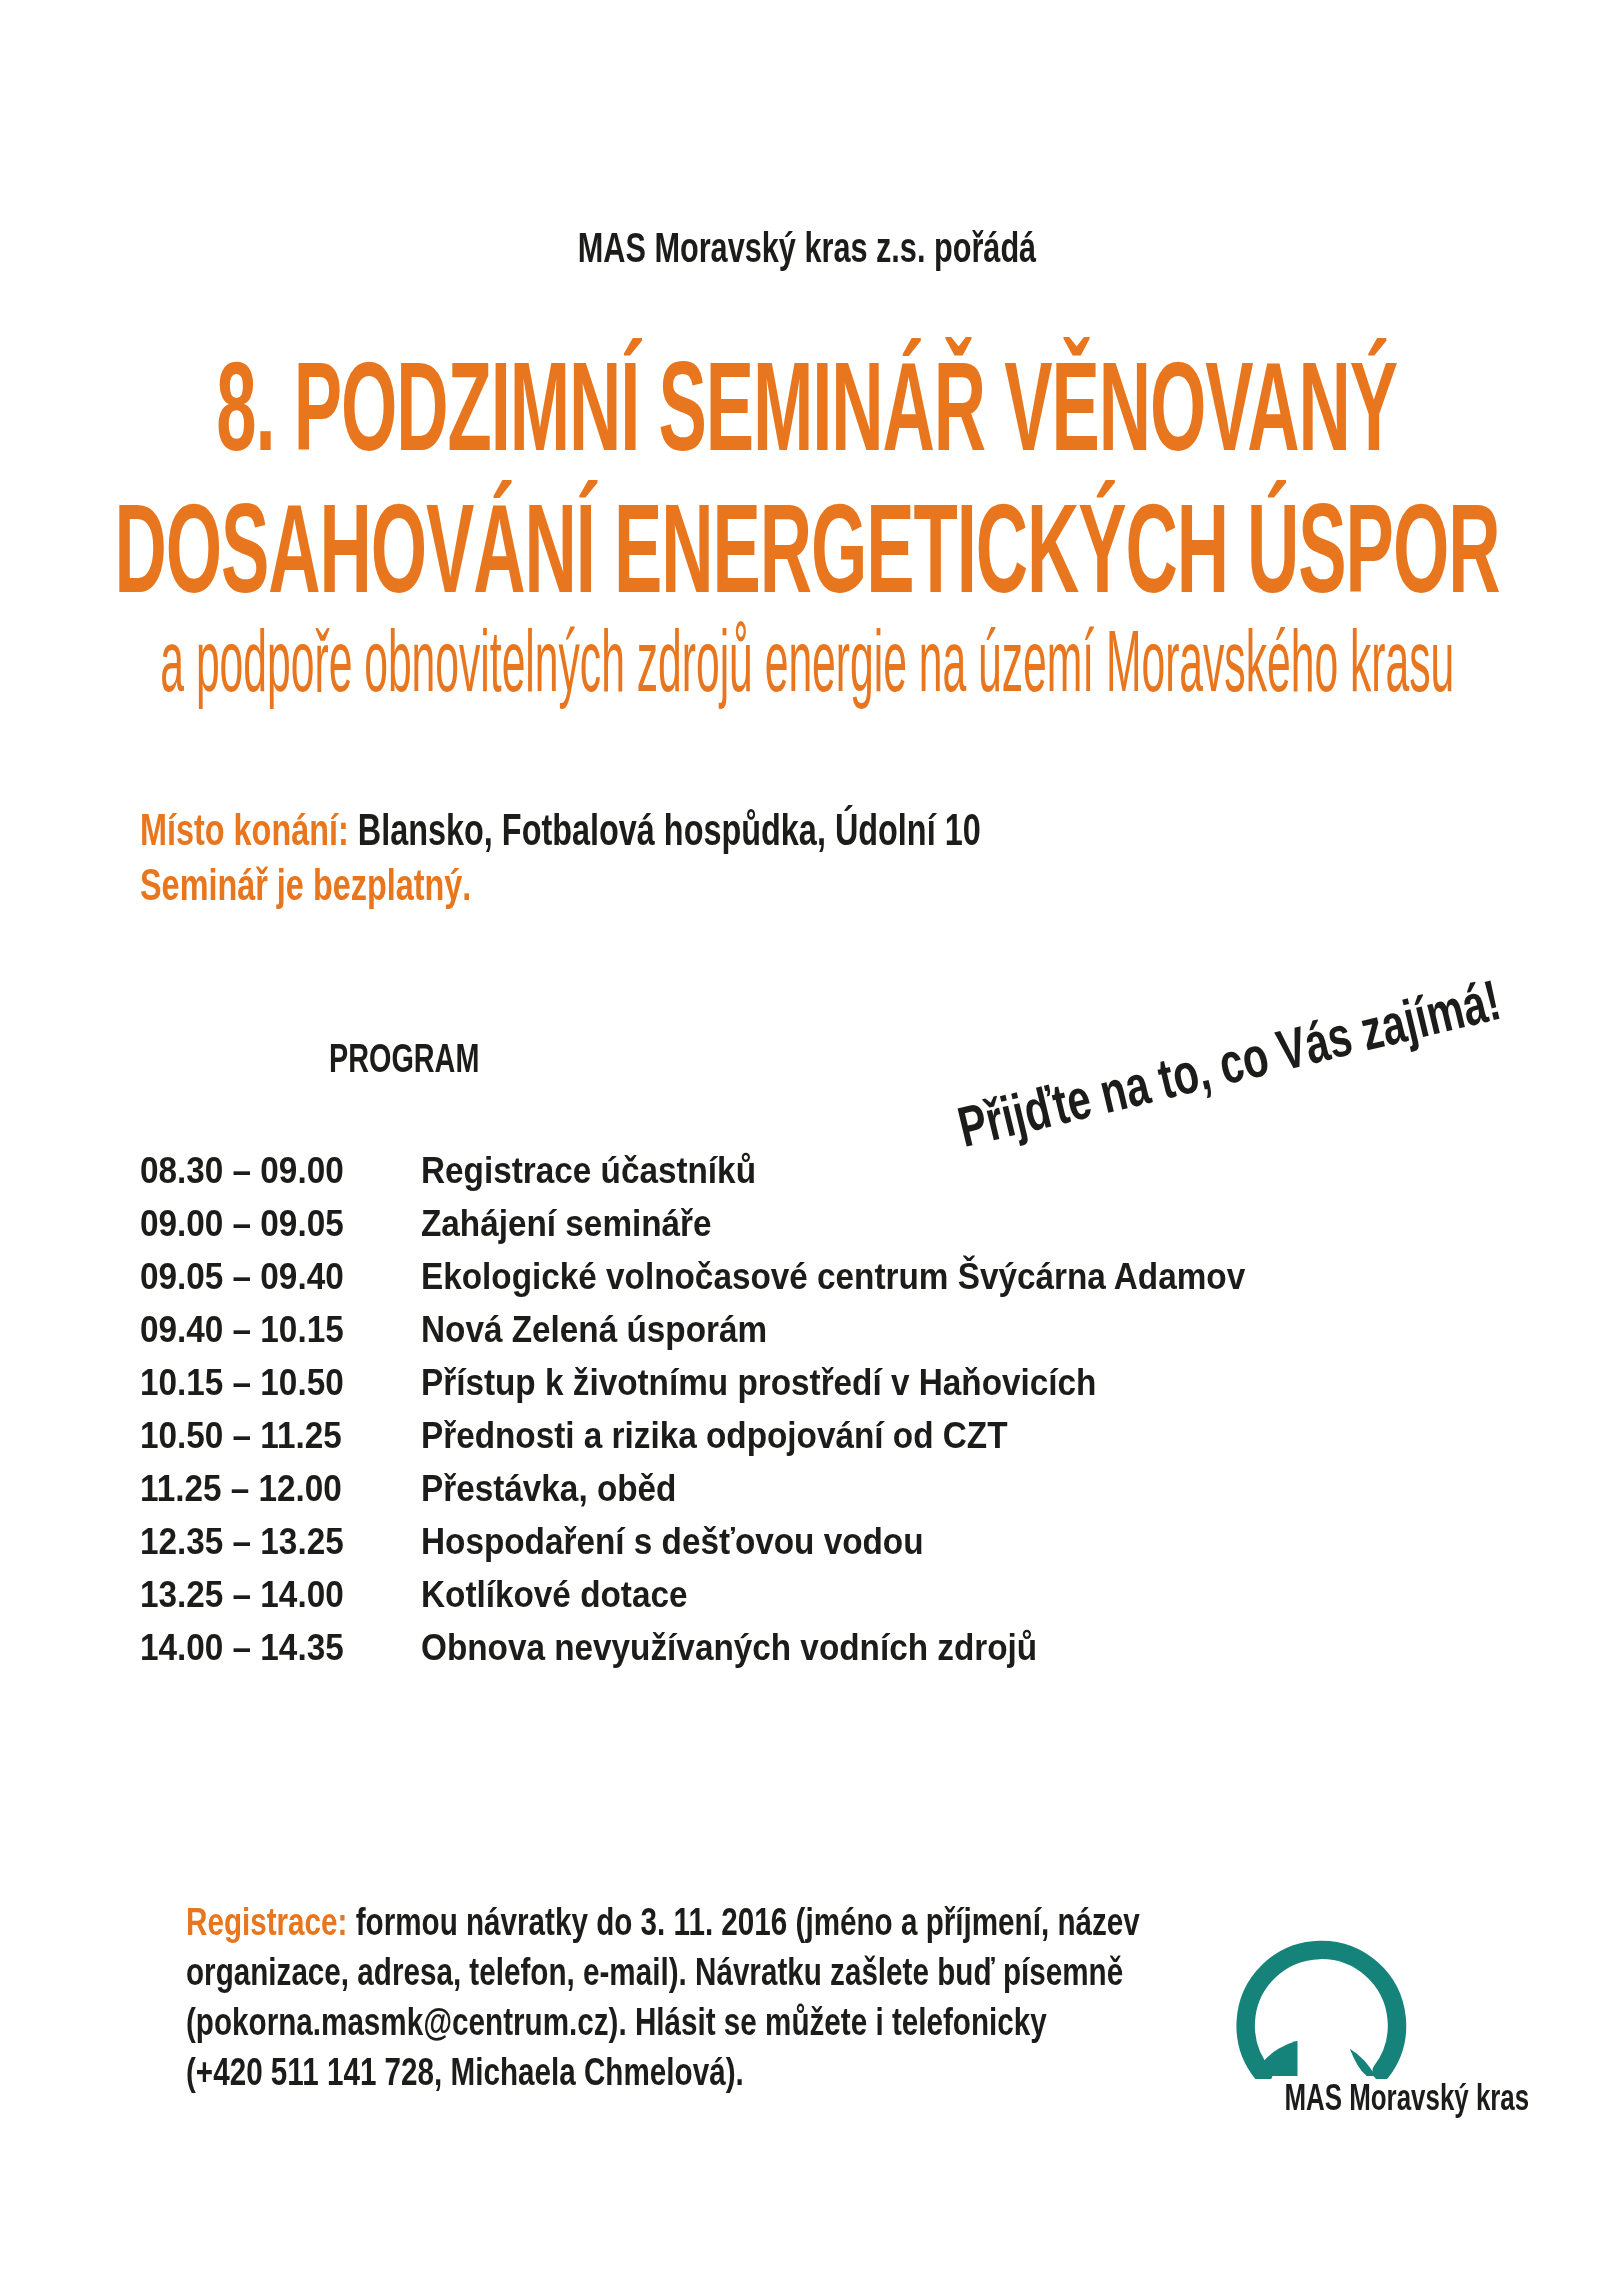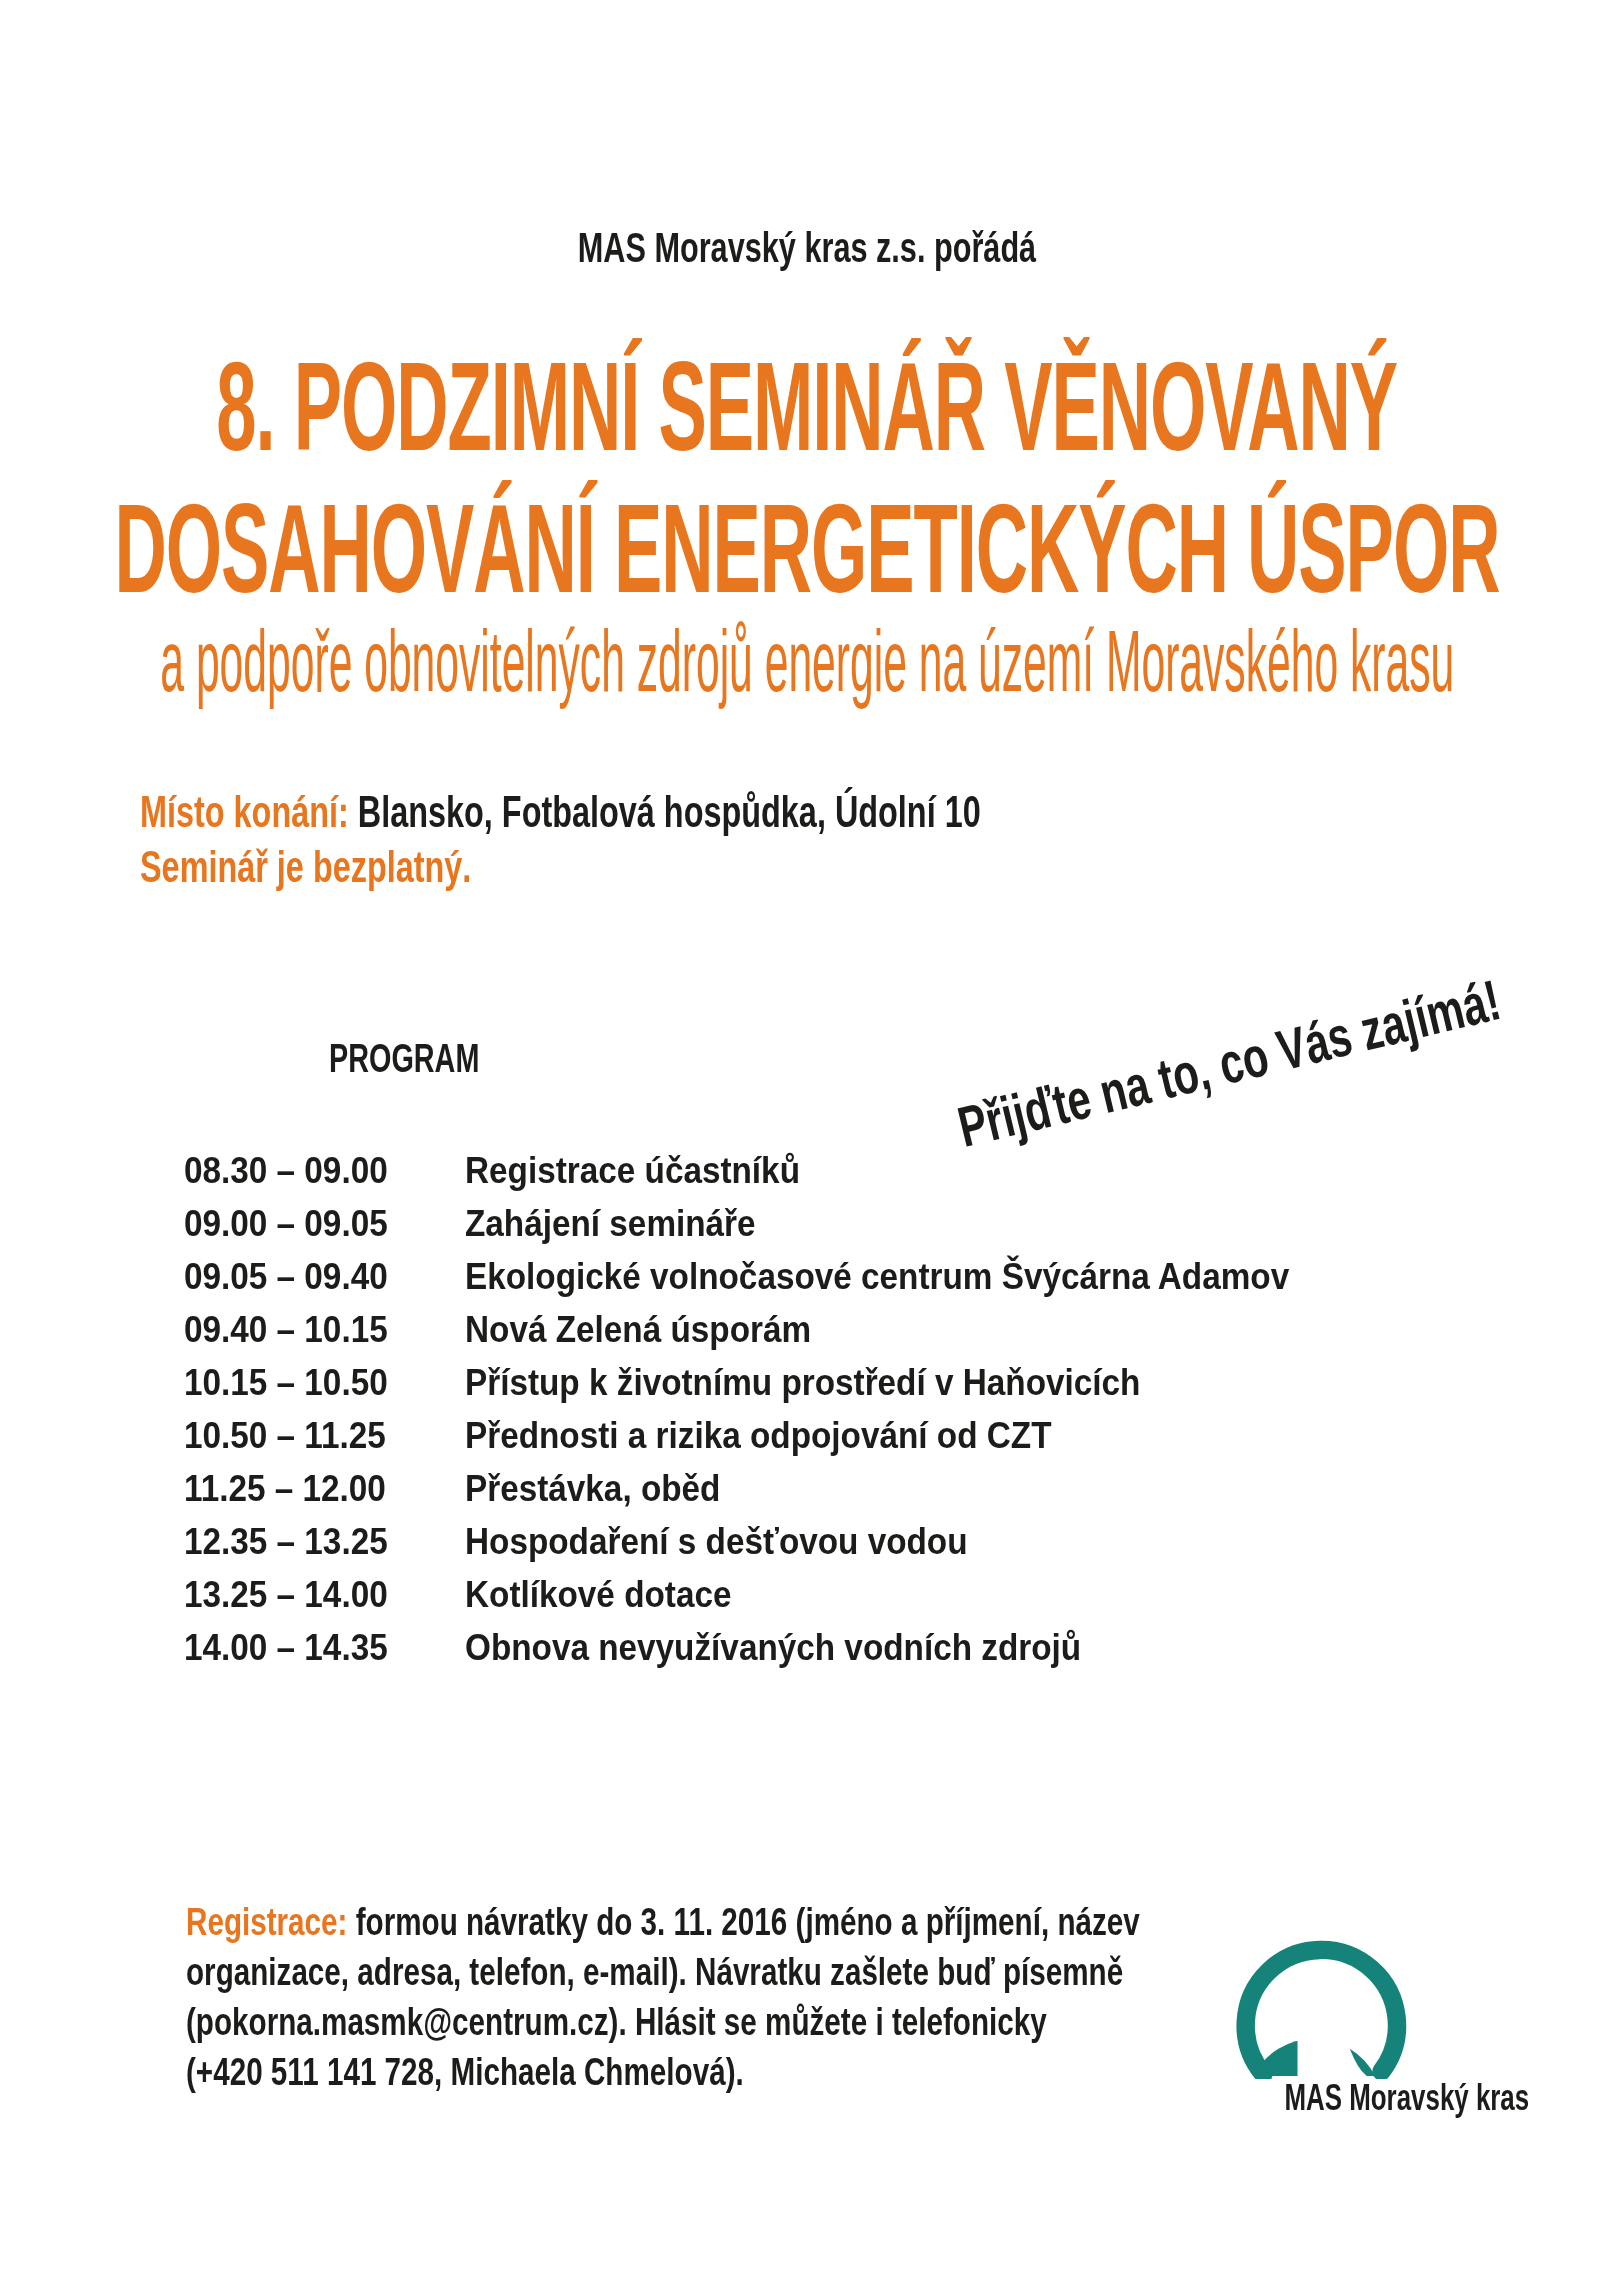--- a/index.html
+++ b/index.html
@@ -26,21 +26,21 @@
   .title-line { font-size:127px; font-weight:bold; line-height:142px; color:var(--orange); }
   .title1 { top:335px; }
   .title2 { top:477px; }
   .title-line .cond { transform:scaleX(0.57); letter-spacing:-1.8px; }
 
   
   .subtitle { top:613px; font-size:87px; font-weight:400; line-height:96px; color:var(--orange); }
   .subtitle .cond { transform:scaleX(0.49); }
 
   
-  .info { position:absolute; left:140px; top:784px; font-size:45px; font-weight:bold; }
+  .info { position:absolute; left:140px; top:802px; font-size:45px; font-weight:bold; }
   .info-line { height:55px; line-height:55px; }
   .info-line .cond { transform:scaleX(0.72); }
   .accent { color:var(--orange); }
 
   
   .program-heading { position:absolute; left:329px; top:1032px; font-size:40px; font-weight:bold; line-height:52px; }
   .program-heading .cond { transform:scaleX(0.72); }
 
   
   .slogan {
@@ -48,21 +48,21 @@
     font-size:57px; font-weight:bold; line-height:65px;
     transform-origin:left bottom;
     transform:rotate(-13.5deg);
     white-space:nowrap;
   }
   .slogan .cond { transform:scaleX(0.73); transform-origin:left bottom; }
 
   
   .program-list { position:absolute; left:140px; top:1144px; font-size:37px; font-weight:bold; }
   .program-row { display:flex; height:53px; align-items:center; }
-  .cell-time { display:inline-block; width:281px; flex:0 0 281px;margin-left:44px; }
+  .cell-time { display:inline-block; width:281px; flex:0 0 281px; }
   .cell-time .cond, .cell-topic .cond { transform:scaleX(0.9); }
 
   
   .registration { position:absolute; left:140px; top:1897px; font-size:39px; font-weight:bold; }
   .reg-line { height:50px; line-height:50px;margin-left:46px; }
   .reg-line .cond { transform:scaleX(0.76); }
 
   
   .logo-wrap { position:absolute; left:1232px; top:1931px; width:203px; text-align:center; }
   .logo-graphic { display:block; width:203px; height:148px; }

